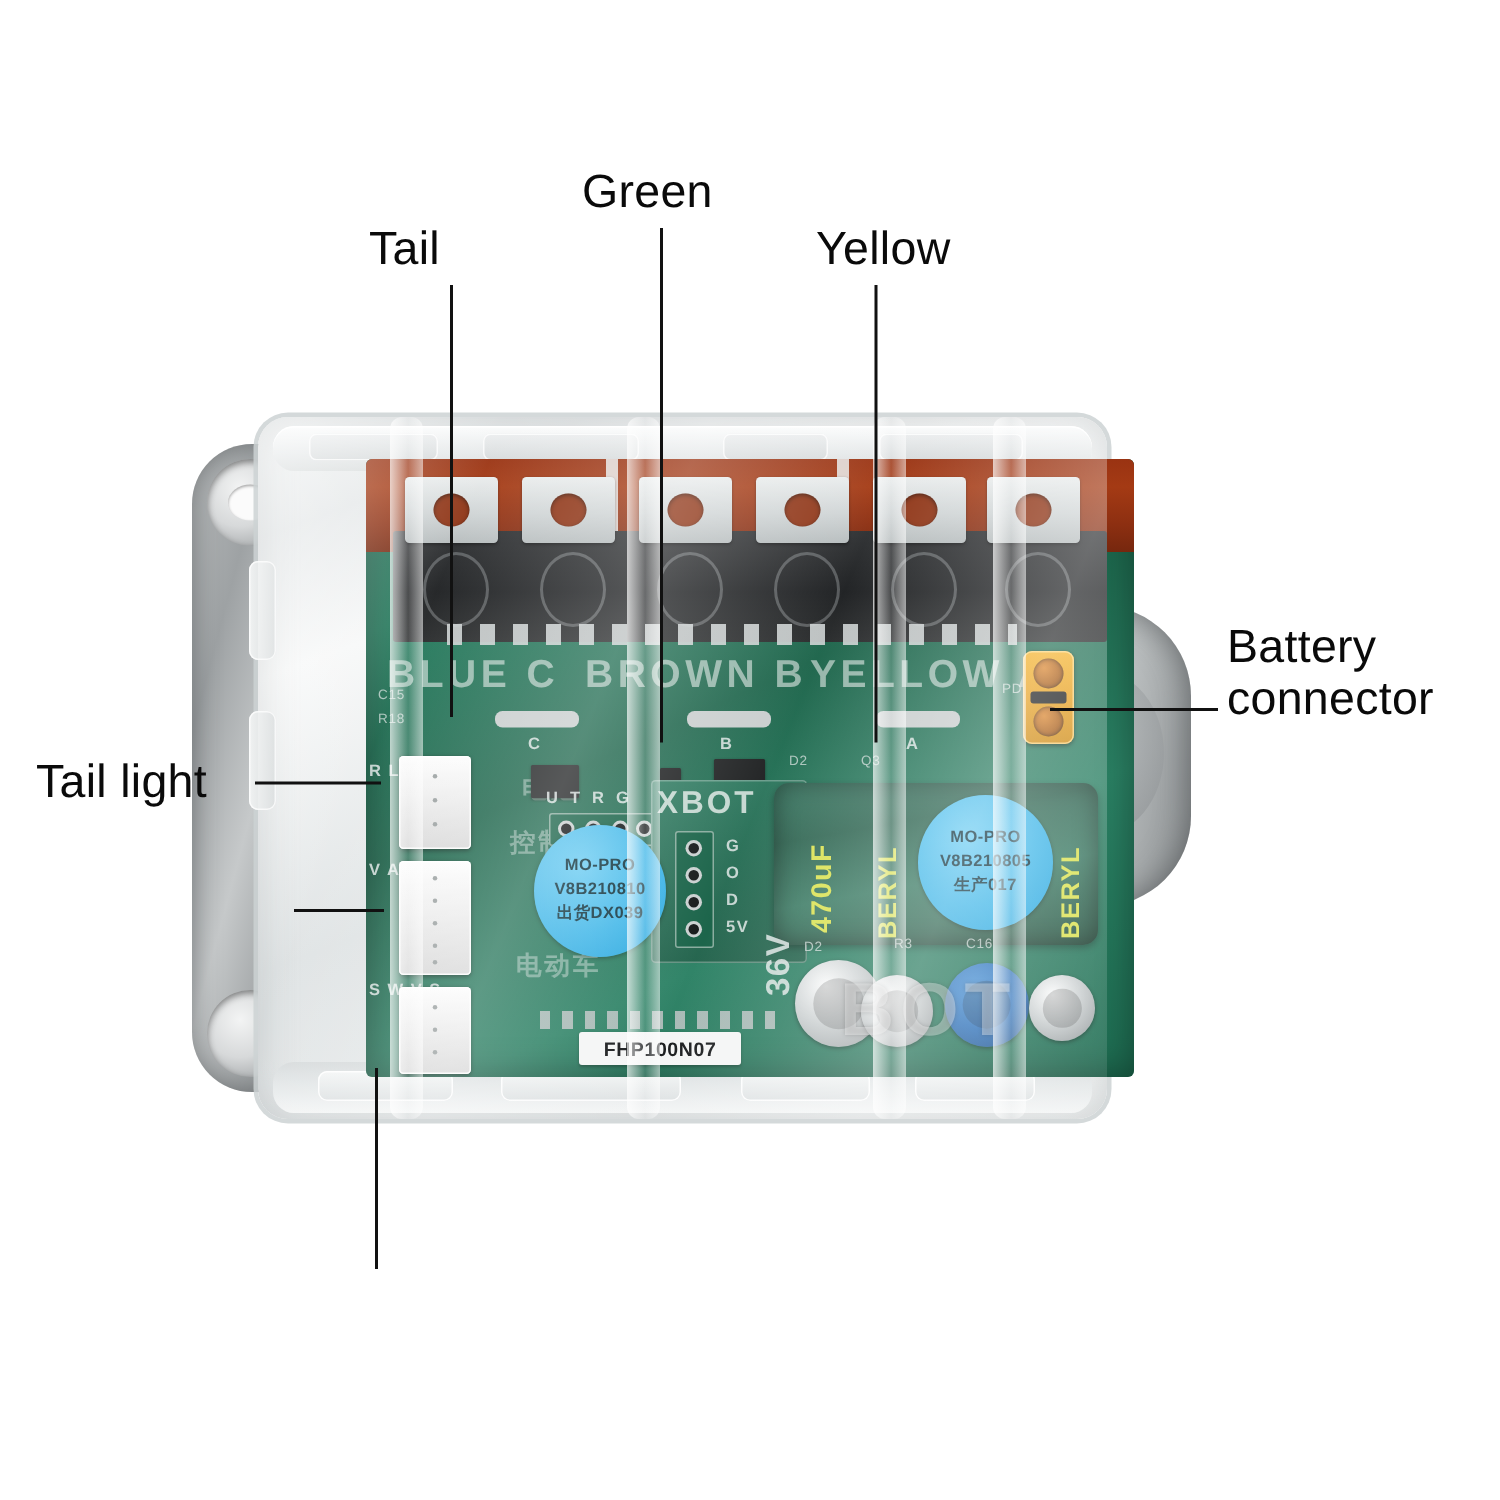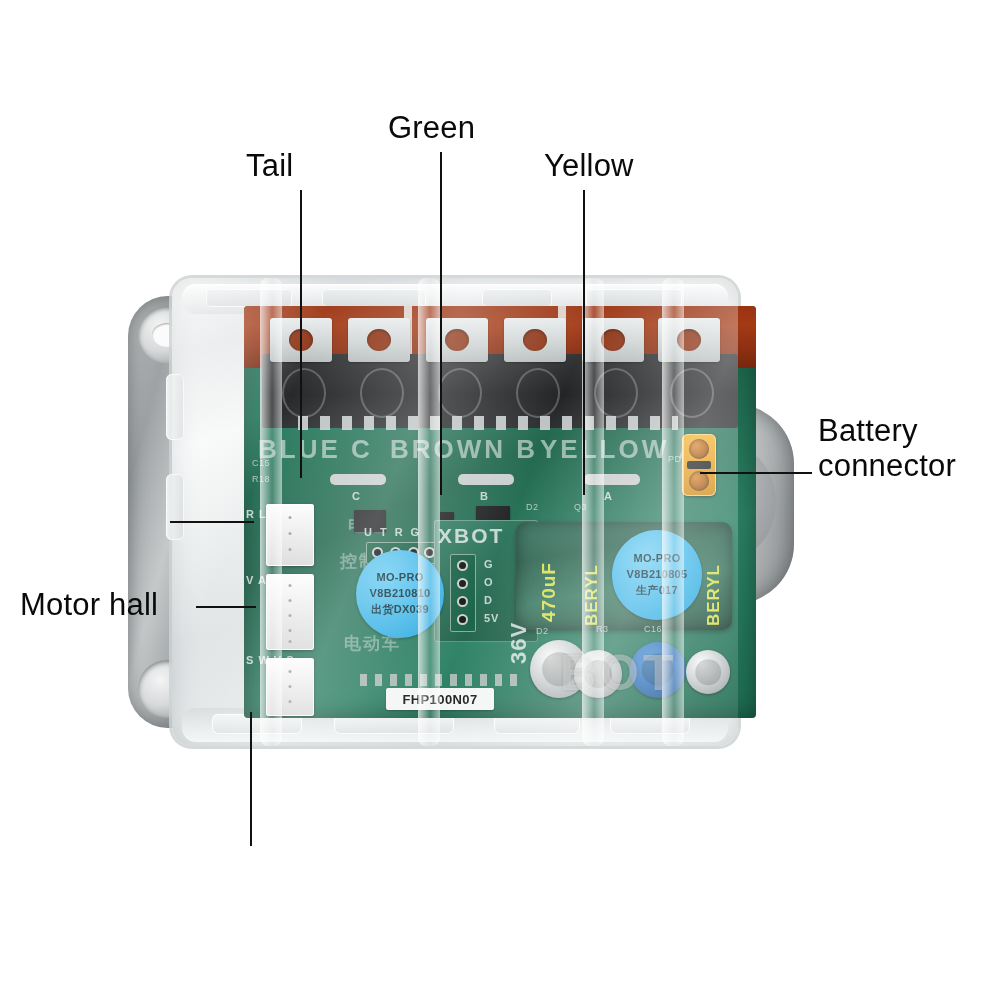--- a/index.html
+++ b/index.html
@@ -322,15 +322,15 @@
   <div class="leader h" style="left:700px;top:472px;width:112px;"></div>
   <div class="leader h" style="left:170px;top:521px;width:84px;"></div>
   <div class="leader h" style="left:196px;top:606px;width:60px;"></div>
   <div class="leader v" style="left:250px;top:712px;height:134px;"></div>
 
   <div class="callout" style="left:246px;top:148px;">Tail</div>
   <div class="callout" style="left:388px;top:110px;">Green</div>
   <div class="callout" style="left:544px;top:148px;">Yellow</div>
   <div class="callout" style="left:818px;top:413px;">Battery
 connector</div>
-  <div class="callout" style="left:20px;top:587px;">Motor hall</div>
+  <div class="callout" style="left:24px;top:503px;">Tail light</div>
 
 </div>
 
 </body></html>

